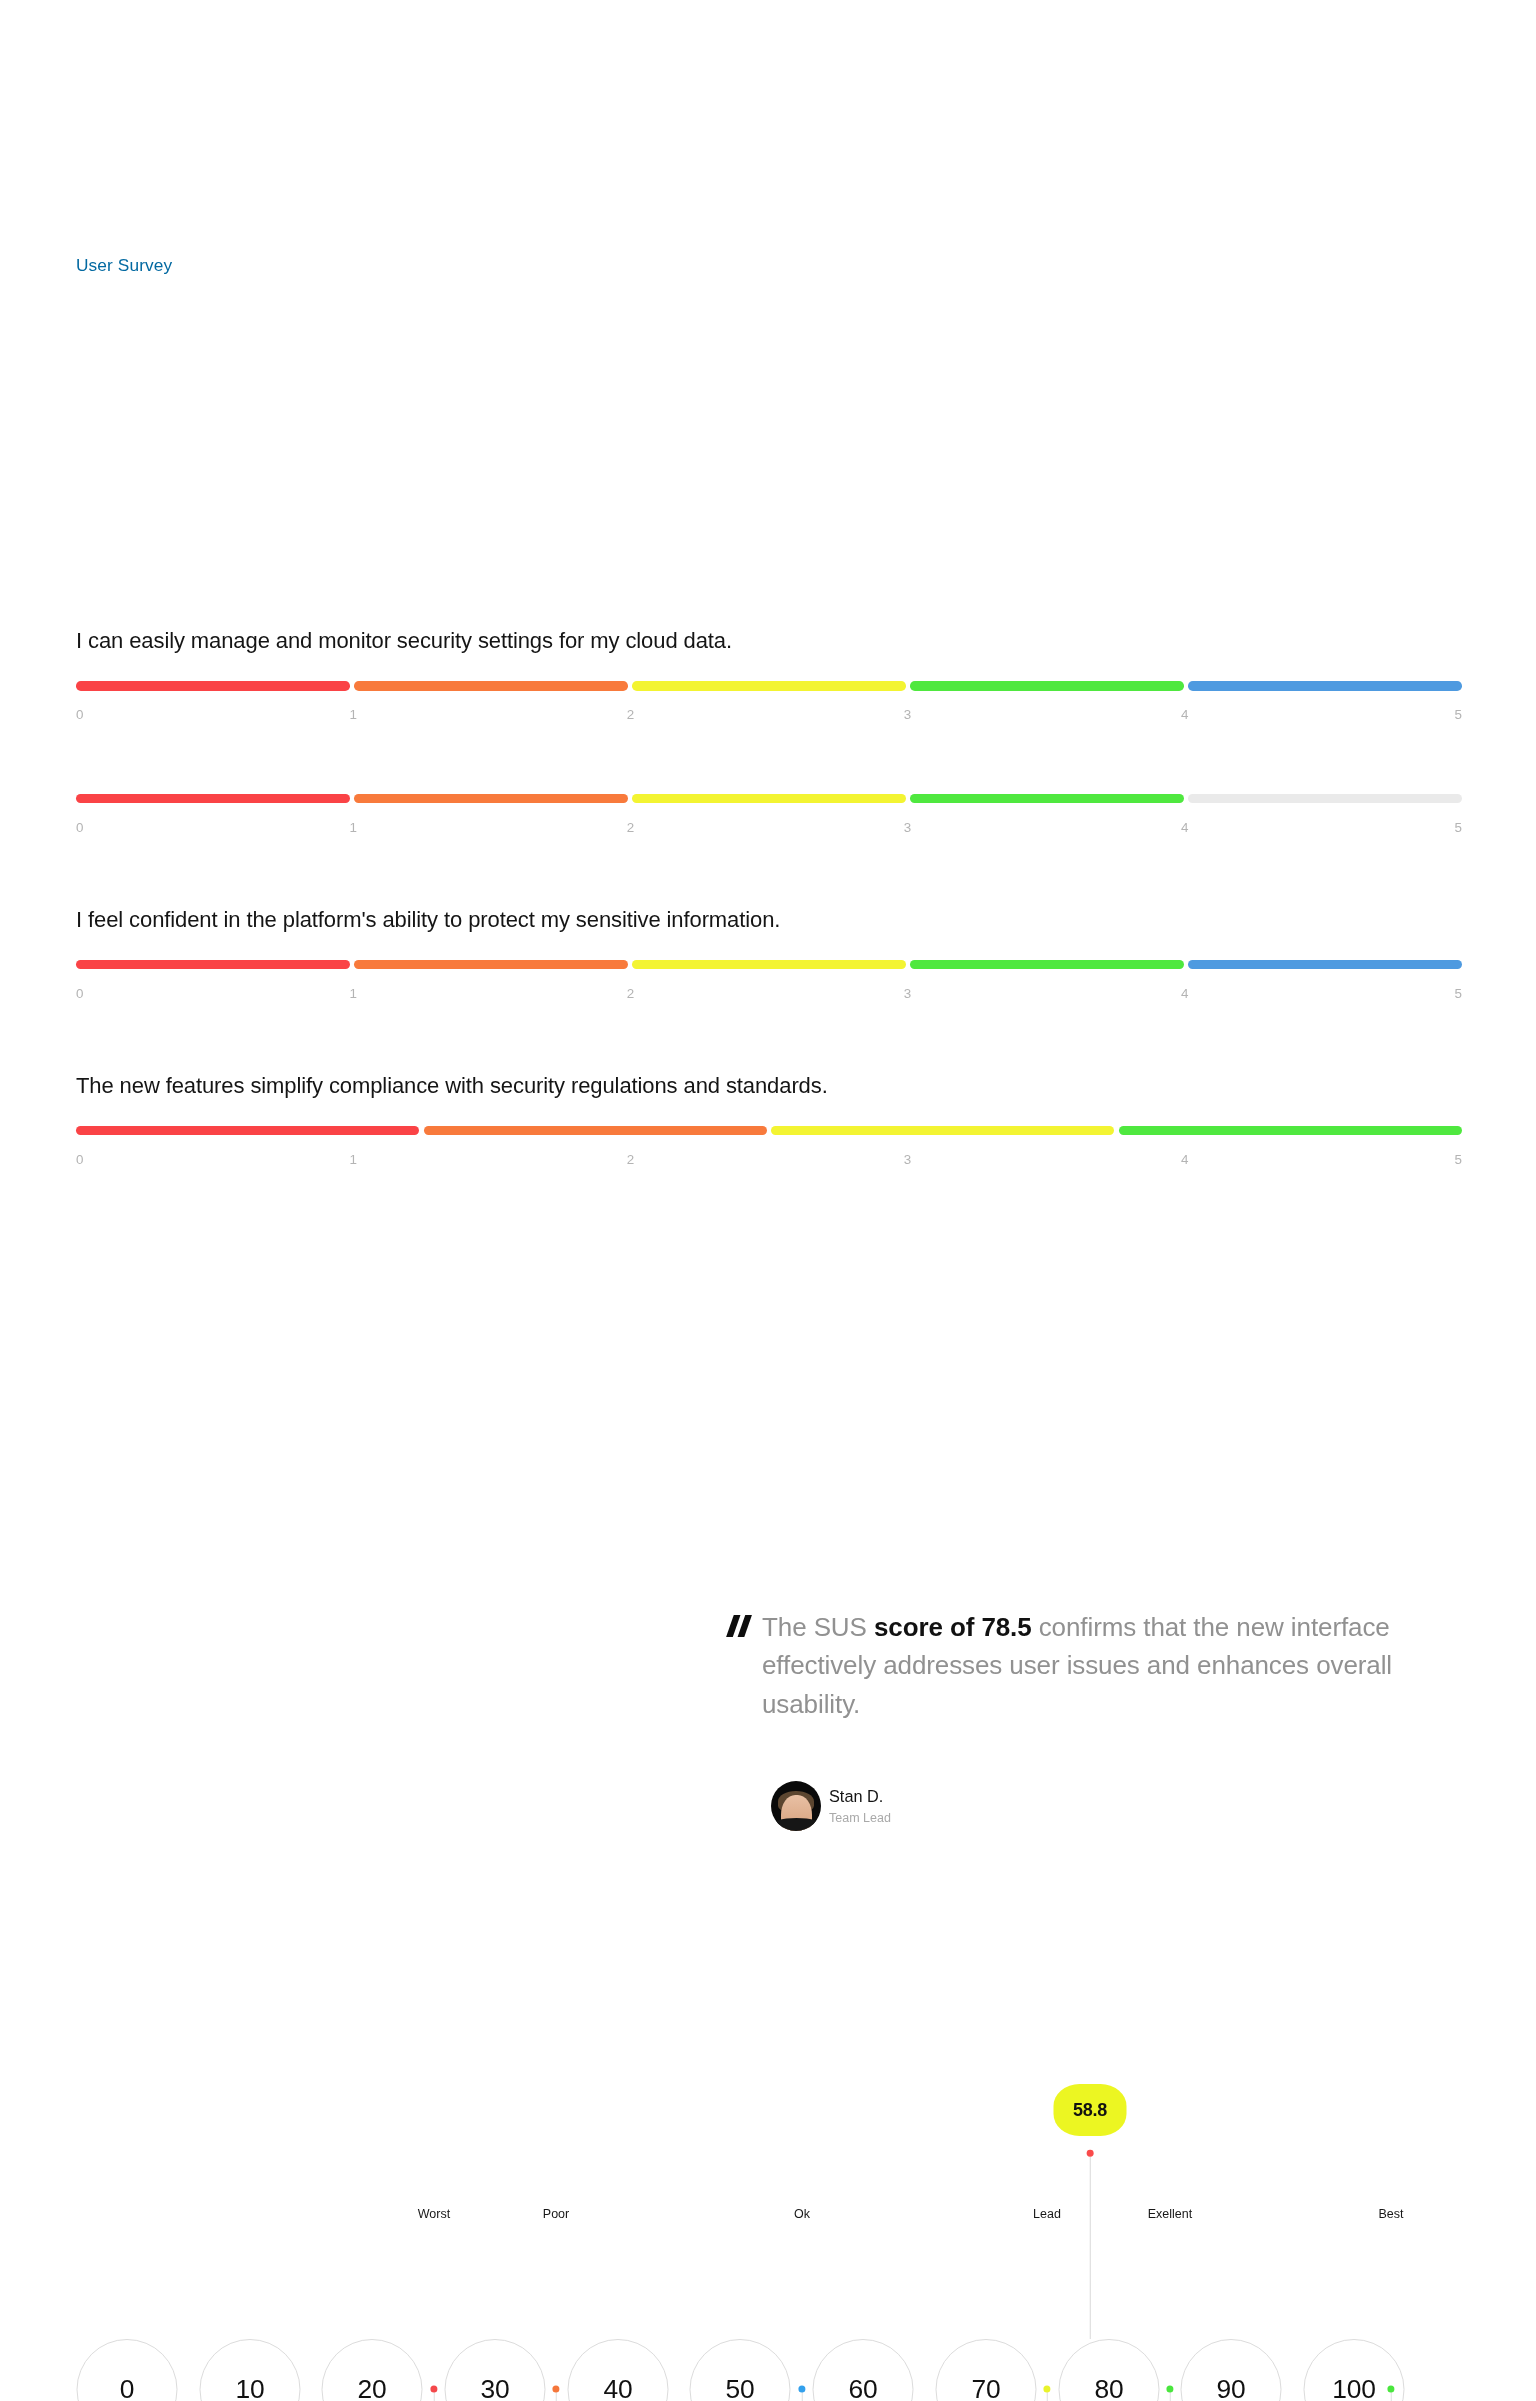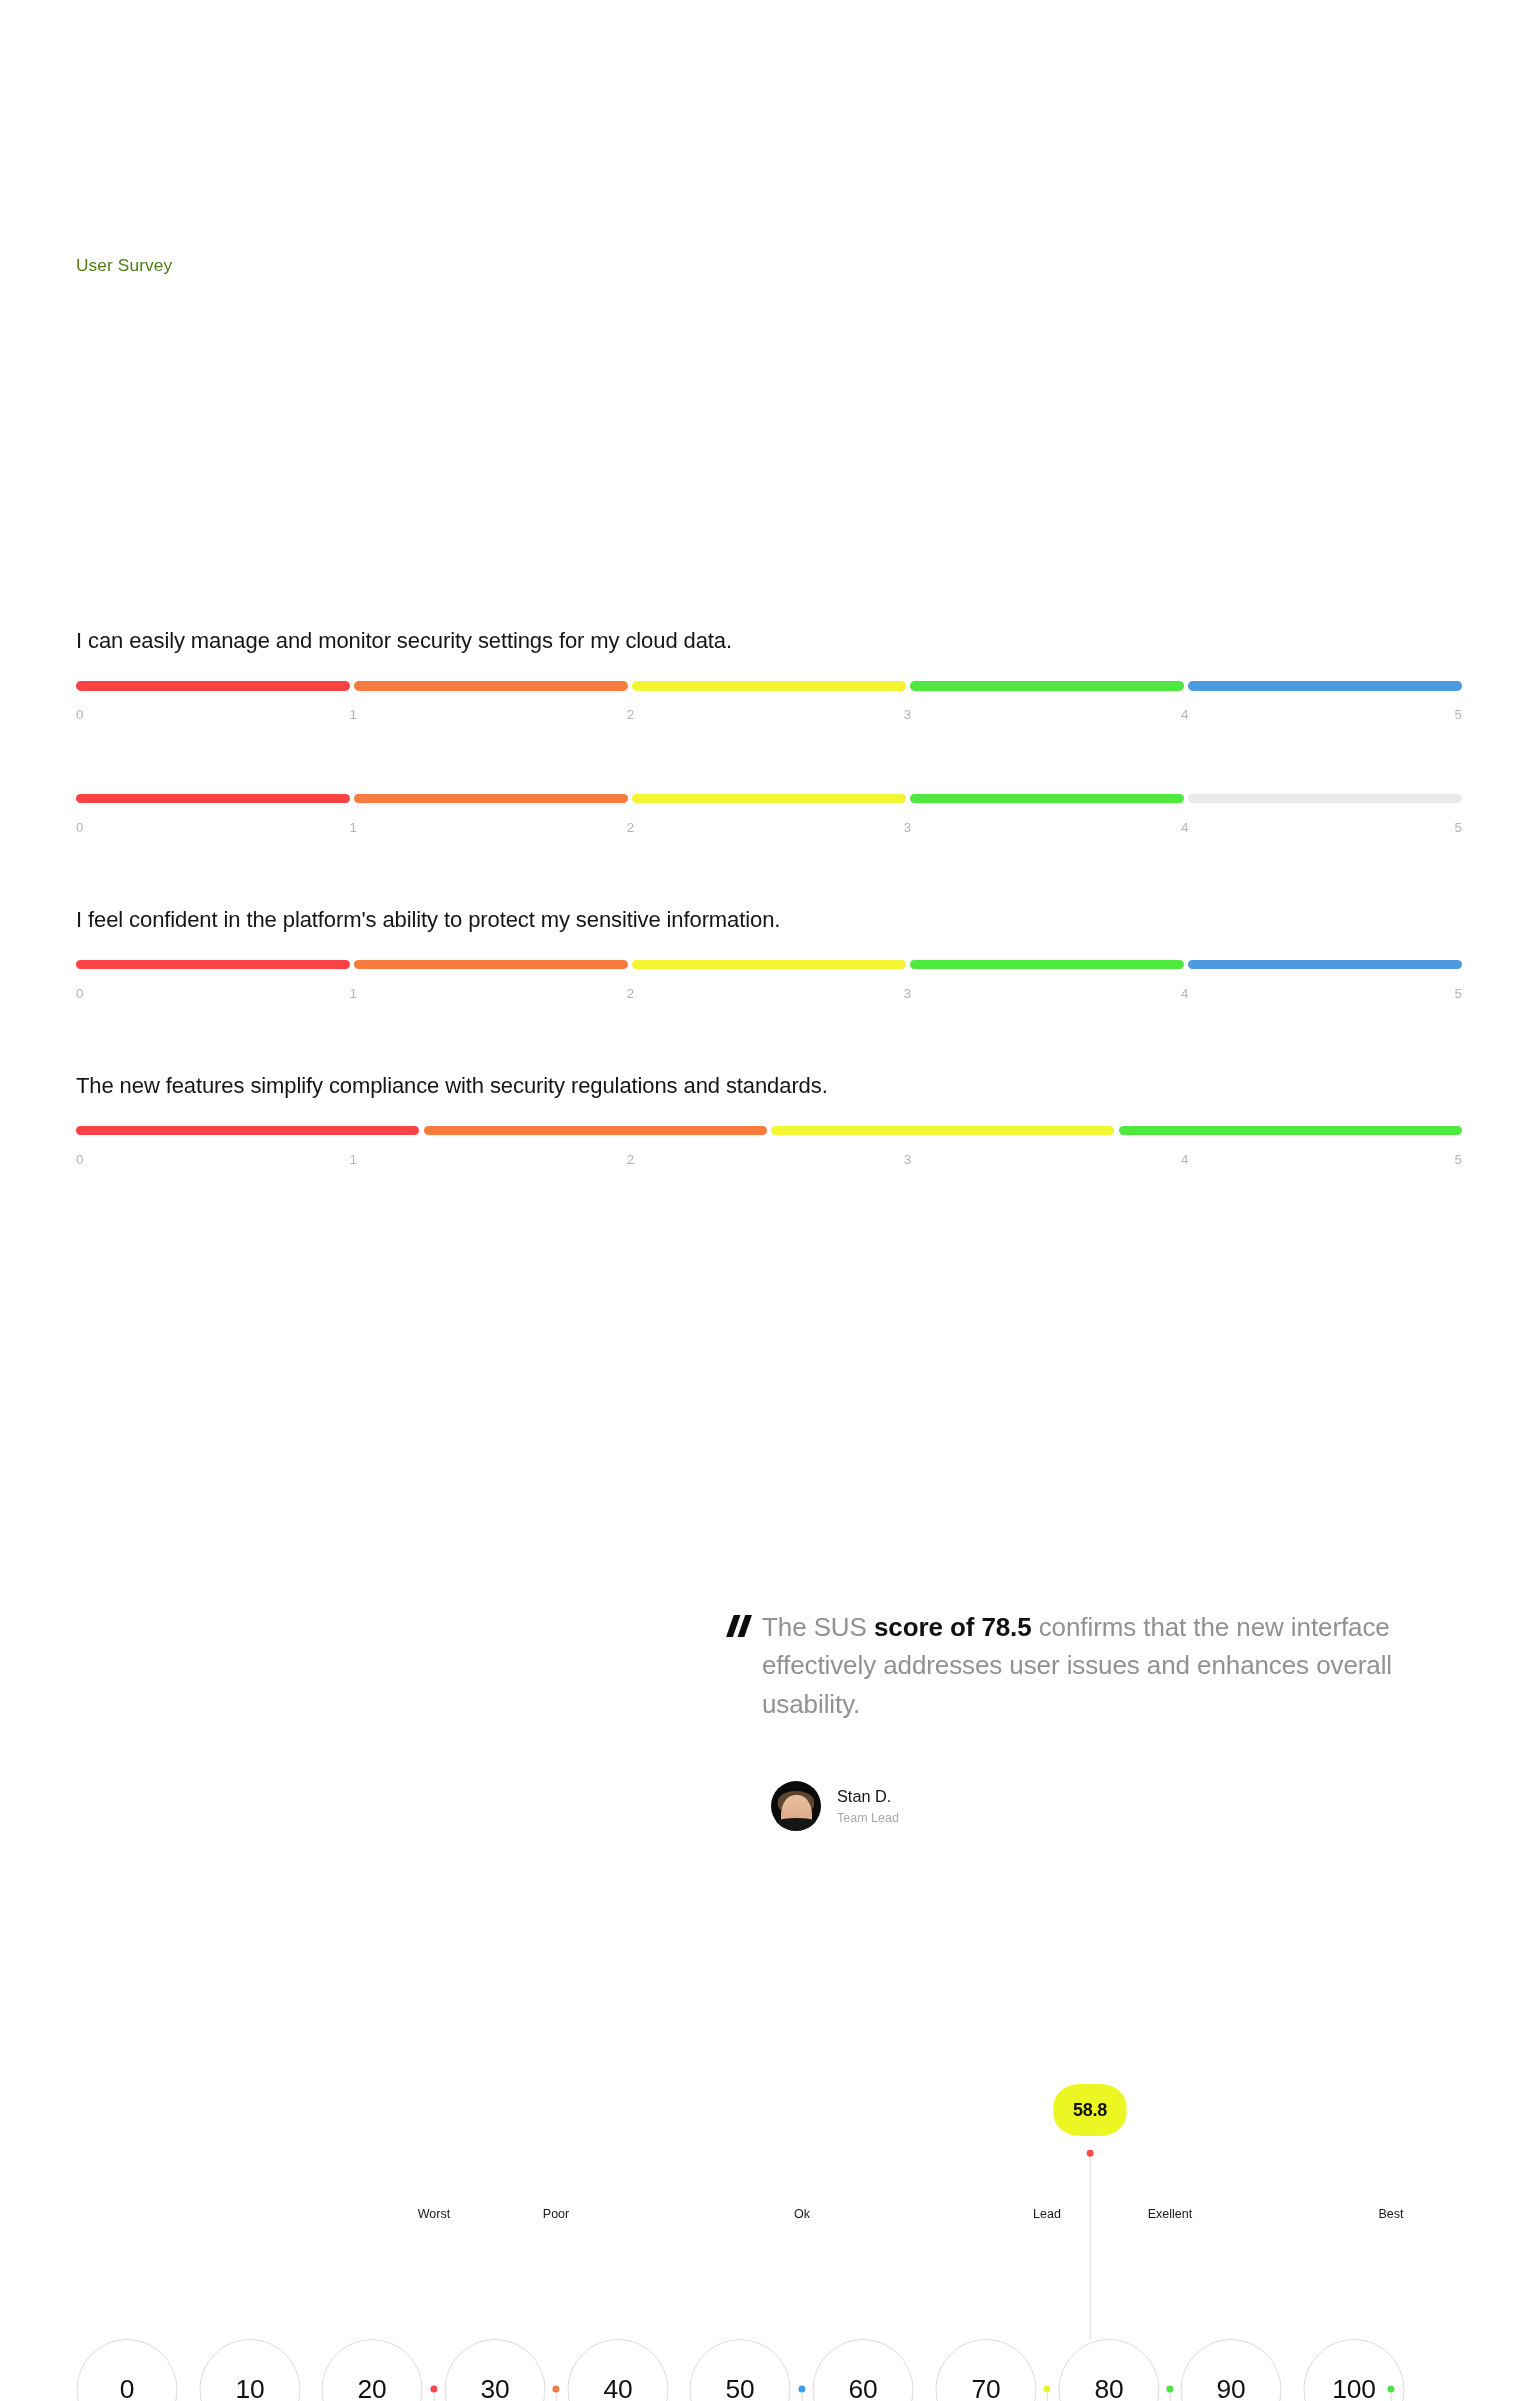--- a/index.html
+++ b/index.html
@@ -18,21 +18,21 @@
     background: #ffffff;
   }
 
   
   .eyebrow {
     position: absolute;
     left: 76px;
     top: 255px;
     font-size: 17.3px;
     letter-spacing: 0.1px;
-    color: #4d7c0f;
+    color: #0369a1;
   }
   .intro {
     position: absolute;
     left: 774px;
     top: 250px;
     width: 600px;
     font-size: 30px;
     line-height: 1.43;
     color: #8c8c8c;
     letter-spacing: -0.1px;
@@ -148,21 +148,21 @@
   .avatar .shoulders {
     position: absolute;
     left: 50%;
     bottom: -2.9px;
     width: 53px;
     height: 16.3px;
     margin-left: -26.4px;
     border-radius: 50% 50% 0 0;
     background: #161616;
   }
-  .author-meta { margin-left: 16px; }
+  .author-meta { margin-left: 8px; }
   .author-name { font-size: 16.3px; color: #141414; margin-bottom: 5.8px; }
   .author-role { font-size: 12.5px; color: #a9a9a9; }
 
   
   .scale {
     position: absolute;
     left: 76px;
     top: 2084px;
     width: 1386px;
     height: 528px;

